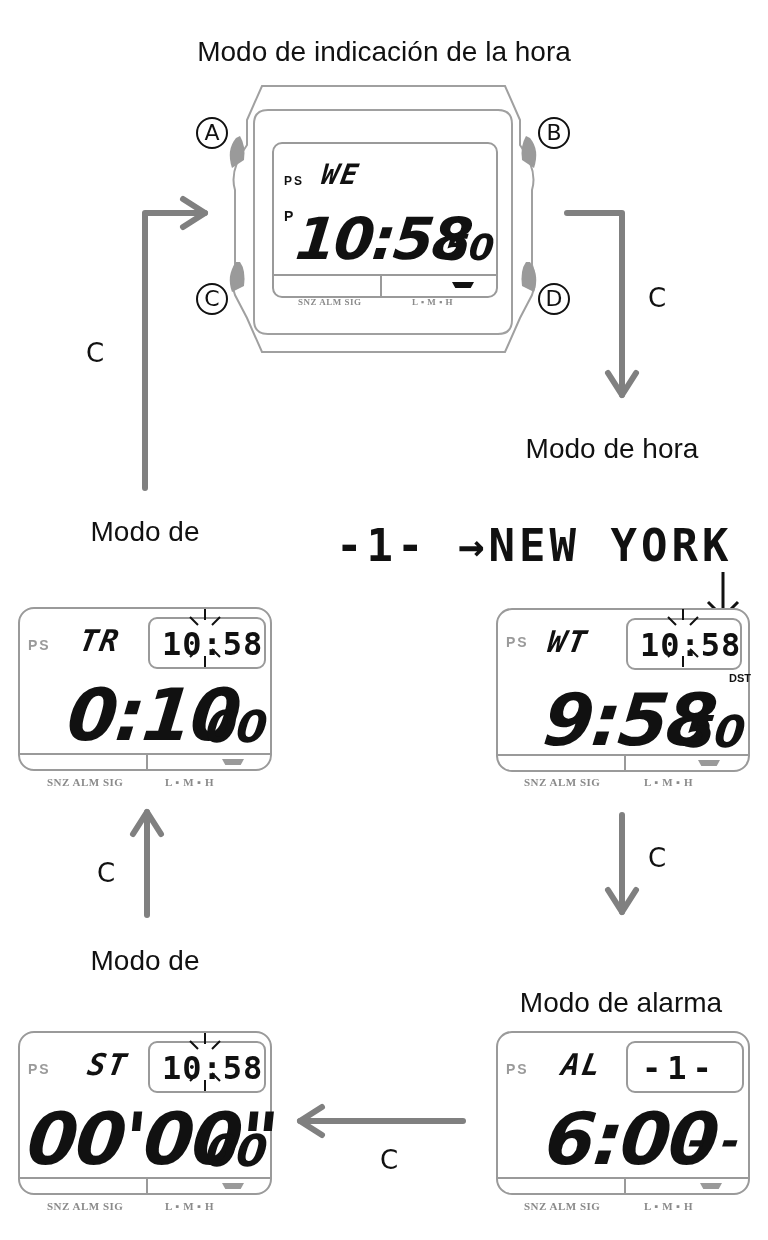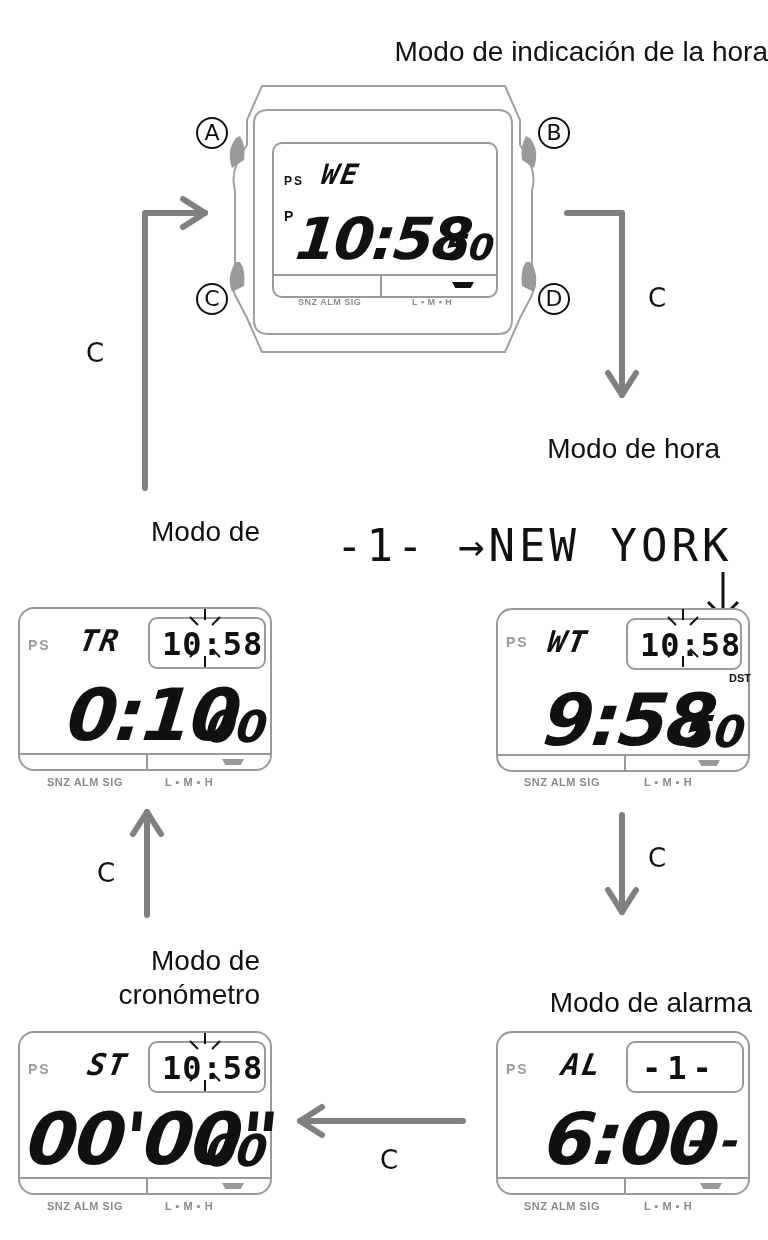--- a/index.html
+++ b/index.html
@@ -1,35 +1,35 @@
 <!DOCTYPE html>
 <html><head>
 <meta charset="utf-8">
 <style>
   html,body{margin:0;padding:0;background:#fff;}
   body{width:768px;height:1240px;position:relative;overflow:hidden;font-family:"Liberation Sans",sans-serif;color:#111;}
   .abs{position:absolute;}
-  .title{font-size:28px;text-align:right;line-height:34px;color:#111;}
+  .title{font-size:28px;text-align:center;line-height:34px;color:#111;}
   .clabel{font-family:"DejaVu Sans",sans-serif;font-size:26px;color:#111;}
   .btn-letter{width:32px;height:32px;border:2px solid #111;border-radius:50%;box-sizing:border-box;font-size:22px;line-height:28px;text-align:center;font-family:"DejaVu Sans",sans-serif;}
   .lcd{border:2px solid #9a9a9a;border-radius:16px;box-sizing:border-box;background:#fff;}
   .ps{font-weight:bold;font-size:14px;color:#9a9a9a;letter-spacing:2px;}
   .ps-dark{font-weight:bold;font-size:12px;color:#111;letter-spacing:2px;}
   .mode-code{font-family:"DejaVu Sans Mono",monospace;font-weight:bold;font-style:italic;font-size:30px;color:#111;transform:skewX(-10deg);letter-spacing:2px;}
   .subbox{border:2px solid #9a9a9a;border-radius:9px;box-sizing:border-box;}
   .dot-digits{font-family:"DejaVu Sans Mono",monospace;font-weight:bold;font-size:32px;color:#111;letter-spacing:1px;}
   .big-digits{font-family:"DejaVu Sans",sans-serif;font-weight:bold;font-style:italic;font-size:72px;color:#111;letter-spacing:-2px;transform:skewX(-6deg);line-height:72px;}
   .small-digits{font-family:"DejaVu Sans",sans-serif;font-weight:bold;font-style:italic;font-size:44px;color:#111;transform:skewX(-6deg);line-height:44px;}
   .strip-line{height:2px;background:#9a9a9a;}
   .strip-div{width:2px;background:#9a9a9a;}
   .indicator{width:22px;height:6px;background:#9a9a9a;clip-path:polygon(0 0,100% 0,85% 100%,15% 100%);}
   .indicator.dark{background:#111;}
-  .legend{font-size:11px;font-weight:bold;color:#8a8a8a;letter-spacing:0.5px;white-space:nowrap;}
+  .legend{font-size:11px;font-weight:bold;color:#8a8a8a;letter-spacing:0.5px;white-space:nowrap;font-family:Liberation Serif, serif;}
   .dst{font-weight:bold;font-size:11px;color:#111;margin-left:19px;}
-  .ny{font-family:"DejaVu Sans Mono",monospace;font-weight:normal;font-size:44px;color:#111;letter-spacing:4px;white-space:nowrap;}
+  .ny{font-family:"DejaVu Sans Mono",monospace;font-weight:bold;font-size:44px;color:#111;letter-spacing:4px;white-space:nowrap;}
   svg{position:absolute;overflow:visible;}
 </style>
 </head>
 <body>
 
 <div class="abs title" style="left:0;top:35px;width:768px;">Modo de indicación de la hora</div>
 
 <svg style="left:0;top:0;" width="768" height="400">
   <path d="M262,86 L505,86 L520,120 L520,145 Q538,170 532,190 L532,265 Q538,280 532,295 L520,318 L505,352 L262,352 L247,318 L235,295 Q229,280 235,265 L235,190 Q229,170 247,145 L247,120 Z" fill="none" stroke="#a0a0a0" stroke-width="2"></path>
   <path d="M268,110 L498,110 Q512,110 512,124 L512,320 Q512,334 498,334 L268,334 Q254,334 254,320 L254,124 Q254,110 268,110 Z" fill="none" stroke="#a0a0a0" stroke-width="2"></path>
@@ -77,21 +77,21 @@
     <path d="M183,199 L205,213 L183,227"></path>
   </g>
 </svg>
 
 <div class="abs clabel" style="left:648px;top:283px;">C</div>
 <div class="abs clabel" style="left:648px;top:843px;">C</div>
 <div class="abs clabel" style="left:380px;top:1145px;">C</div>
 <div class="abs clabel" style="left:97px;top:858px;">C</div>
 <div class="abs clabel" style="left:86px;top:338px;">C</div>
 
-<div class="abs title" style="left:480px;top:432px;width:240px;">
+<div class="abs title" style="left:492px;top:432px;width:240px;">
   <div>Modo de hora</div>
 </div>
 <div class="abs ny" style="left:336px;top:520px;">
   <span>-1-</span>
   <span>→</span><span>NEW YORK</span>
 </div>
 <svg style="left:0;top:0;" width="768" height="700">
   <g stroke="#111" stroke-width="3" fill="none">
     <path d="M723,572 L723,616"></path>
     <path d="M708,602 L723,617 L738,602"></path>
@@ -127,21 +127,20 @@
   <div class="abs small-digits" style="left:186px;top:96px;">00</div>
   <div class="abs strip-line" style="left:0;top:144px;width:250px;"></div>
   <div class="abs strip-div" style="left:126px;top:144px;height:16px;"></div>
   <div class="abs indicator" style="left:202px;top:150px;"></div>
 </div>
 <div class="abs legend" style="left:47px;top:776px;">SNZ  ALM  SIG</div>
 <div class="abs legend" style="left:165px;top:776px;">L ▪ M ▪ H</div>
 
 <div class="abs title" style="left:30px;top:944px;width:230px;">
   <div>Modo de</div>
-  <div>cronómetro</div>
 </div>
 <div class="abs lcd" style="left:18px;top:1031px;width:254px;height:164px;">
   <div class="abs ps" style="left:8px;top:28px;">PS</div>
   <div class="abs mode-code" style="left:68px;top:14px;">ST</div>
   <div class="abs subbox" style="left:128px;top:8px;width:118px;height:52px;">
     <div class="abs dot-digits" style="left:12px;top:6px;">10:58</div>
   </div>
   <div class="abs big-digits" style="left:8px;top:70px;">00'00"</div>
   <div class="abs small-digits" style="left:186px;top:96px;">00</div>
   <div class="abs strip-line" style="left:0;top:144px;width:250px;"></div>

